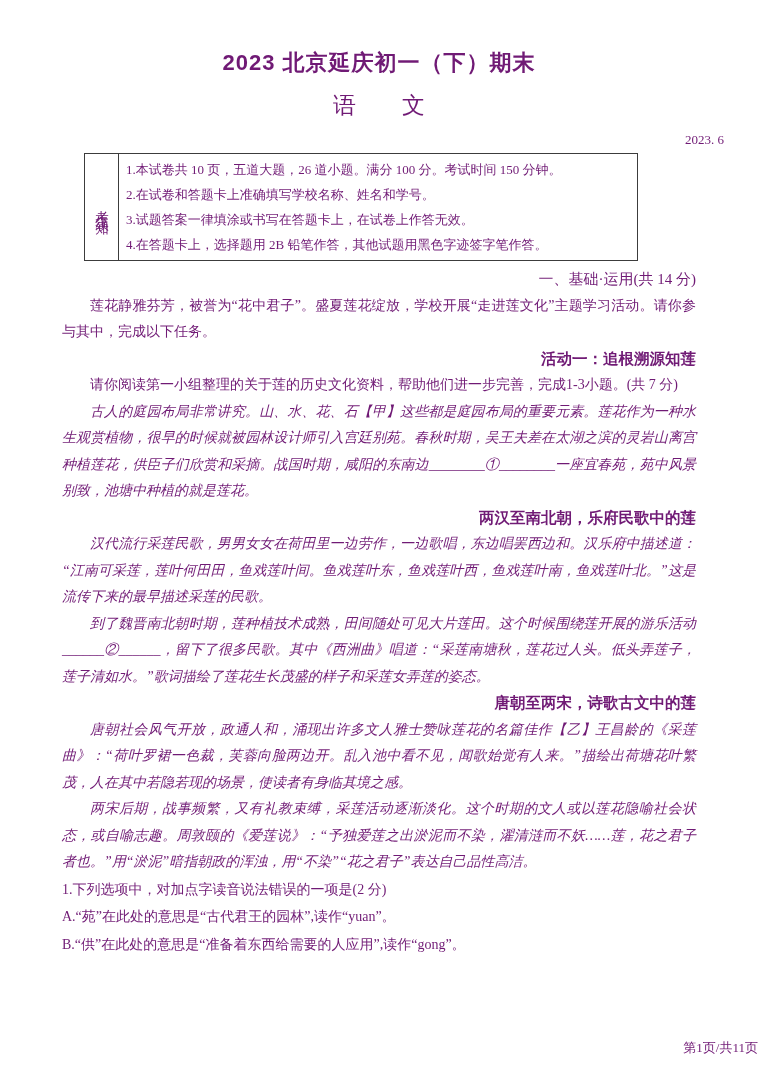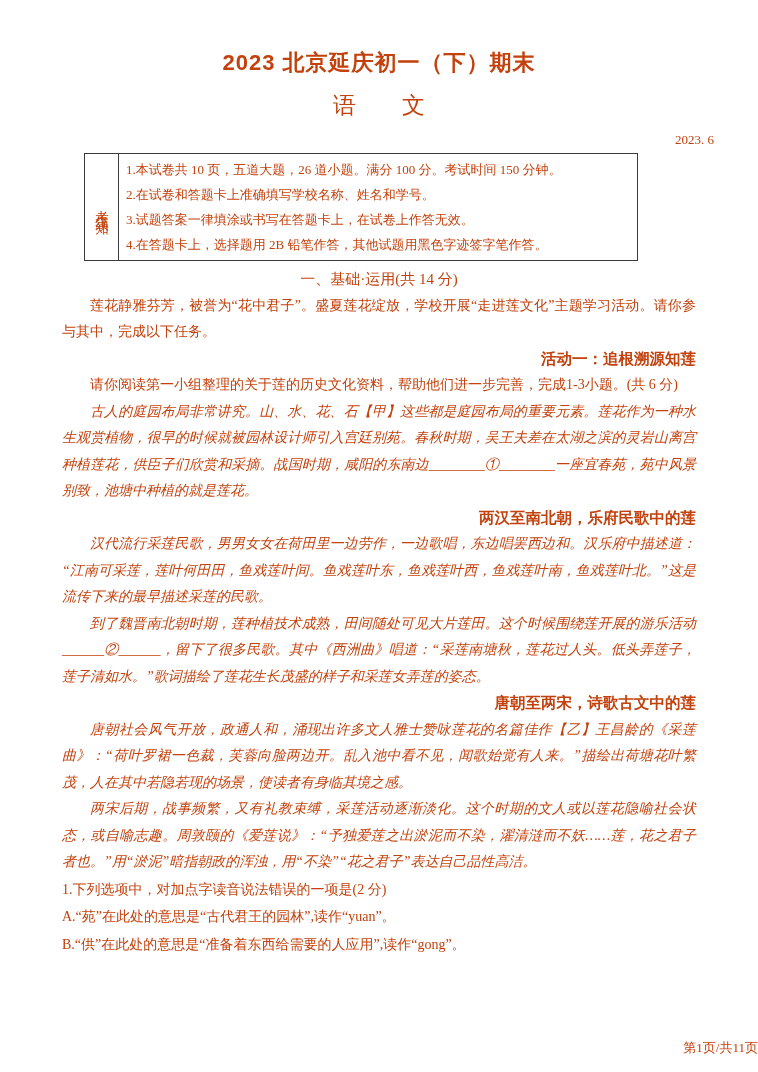--- a/index.html
+++ b/index.html
@@ -1,20 +1,20 @@
 <!DOCTYPE html>
 <html lang="zh"><head>
 <meta charset="utf-8">
 <style>
   * { margin:0; padding:0; box-sizing:border-box; }
   html, body { background:#ffffff; }
   .page {
     position:relative;
     width:758px; height:1072px;
-    background:#ffffff; color:#c2410c;
+    background:#ffffff; color:#701a75;
     font-family:"Liberation Serif","DejaVu Serif",serif;
     overflow:hidden;
   }
   .title {
     padding-top:48px;
     text-align:center;
     font-family:"Liberation Sans","DejaVu Sans",sans-serif;
     font-weight:bold;
     font-size:22px;
     line-height:1.35;
@@ -23,21 +23,21 @@
   .subject {
     margin-top:13px;
     text-align:center;
     font-family:"Liberation Sans","DejaVu Sans",sans-serif;
     font-weight:normal;
     font-size:23px;
     line-height:1.3;
   }
   .date {
     margin-top:11px;
-    padding-right:44px;
+    padding-right:34px;
     text-align:right;
     font-size:13px;
     line-height:1.2;
   }
   .notice {
     display:flex;
     margin:6px 0 0 84px;
     width:554px;
     border:1px solid #3c3c3c;
   }
@@ -57,21 +57,21 @@
     font-size:13px;
     line-height:25px;
     white-space:nowrap;
   }
   .content {
     margin:5px 62px 0 62px;
     font-size:14px;
     line-height:26.5px;
     text-align:justify;
   }
-  .sec-h { font-size:15px; text-align:center; }
+  .sec-h { font-size:15px; text-align:right; }
   .para { text-indent:2em; }
   .kai { font-style:italic; }
   .center-h {
     text-align:right;
     font-weight:bold;
     font-size:15.5px;
     font-family:"Liberation Sans","DejaVu Sans",sans-serif;
   }
   .q { line-height:27px; }
   .opt { line-height:28px; text-align:left; }
@@ -101,21 +101,21 @@
       <div class="notice-item">3.试题答案一律填涂或书写在答题卡上，在试卷上作答无效。</div>
       <div class="notice-item">4.在答题卡上，选择题用 2B 铅笔作答，其他试题用黑色字迹签字笔作答。</div>
     </div>
   </div>
 
   <main class="content">
     <div class="sec-h">一、基础·运用(共 14 分)</div>
     <p class="para">莲花静雅芬芳，被誉为“花中君子”。盛夏莲花绽放，学校开展“走进莲文化”主题学习活动。请你参与其中，完成以下任务。</p>
 
     <div class="center-h">活动一：追根溯源知莲</div>
-    <p class="para">请你阅读第一小组整理的关于莲的历史文化资料，帮助他们进一步完善，完成1-3小题。(共 6 分)</p>
+    <p class="para">请你阅读第一小组整理的关于莲的历史文化资料，帮助他们进一步完善，完成1-3小题。(共 7 分)</p>
 
     <p class="para kai">古人的庭园布局非常讲究。山、水、花、石【甲】这些都是庭园布局的重要元素。莲花作为一种水生观赏植物，很早的时候就被园林设计师引入宫廷别苑。春秋时期，吴王夫差在太湖之滨的灵岩山离宫种植莲花，供臣子们欣赏和采摘。战国时期，咸阳的东南边________①________一座宜春苑，苑中风景别致，池塘中种植的就是莲花。</p>
 
     <div class="center-h">两汉至南北朝，乐府民歌中的莲</div>
     <p class="para kai">汉代流行采莲民歌，男男女女在荷田里一边劳作，一边歌唱，东边唱罢西边和。汉乐府中描述道：“江南可采莲，莲叶何田田，鱼戏莲叶间。鱼戏莲叶东，鱼戏莲叶西，鱼戏莲叶南，鱼戏莲叶北。”这是流传下来的最早描述采莲的民歌。</p>
     <p class="para kai">到了魏晋南北朝时期，莲种植技术成熟，田间随处可见大片莲田。这个时候围绕莲开展的游乐活动______②______，留下了很多民歌。其中《西洲曲》唱道：“采莲南塘秋，莲花过人头。低头弄莲子，莲子清如水。”歌词描绘了莲花生长茂盛的样子和采莲女弄莲的姿态。</p>
 
     <div class="center-h">唐朝至两宋，诗歌古文中的莲</div>
     <p class="para kai">唐朝社会风气开放，政通人和，涌现出许多文人雅士赞咏莲花的名篇佳作【乙】王昌龄的《采莲曲》：“荷叶罗裙一色裁，芙蓉向脸两边开。乱入池中看不见，闻歌始觉有人来。”描绘出荷塘花叶繁茂，人在其中若隐若现的场景，使读者有身临其境之感。</p>
     <p class="para kai">两宋后期，战事频繁，又有礼教束缚，采莲活动逐渐淡化。这个时期的文人或以莲花隐喻社会状态，或自喻志趣。周敦颐的《爱莲说》：“予独爱莲之出淤泥而不染，濯清涟而不妖……莲，花之君子者也。”用“淤泥”暗指朝政的浑浊，用“不染”“花之君子”表达自己品性高洁。</p>

